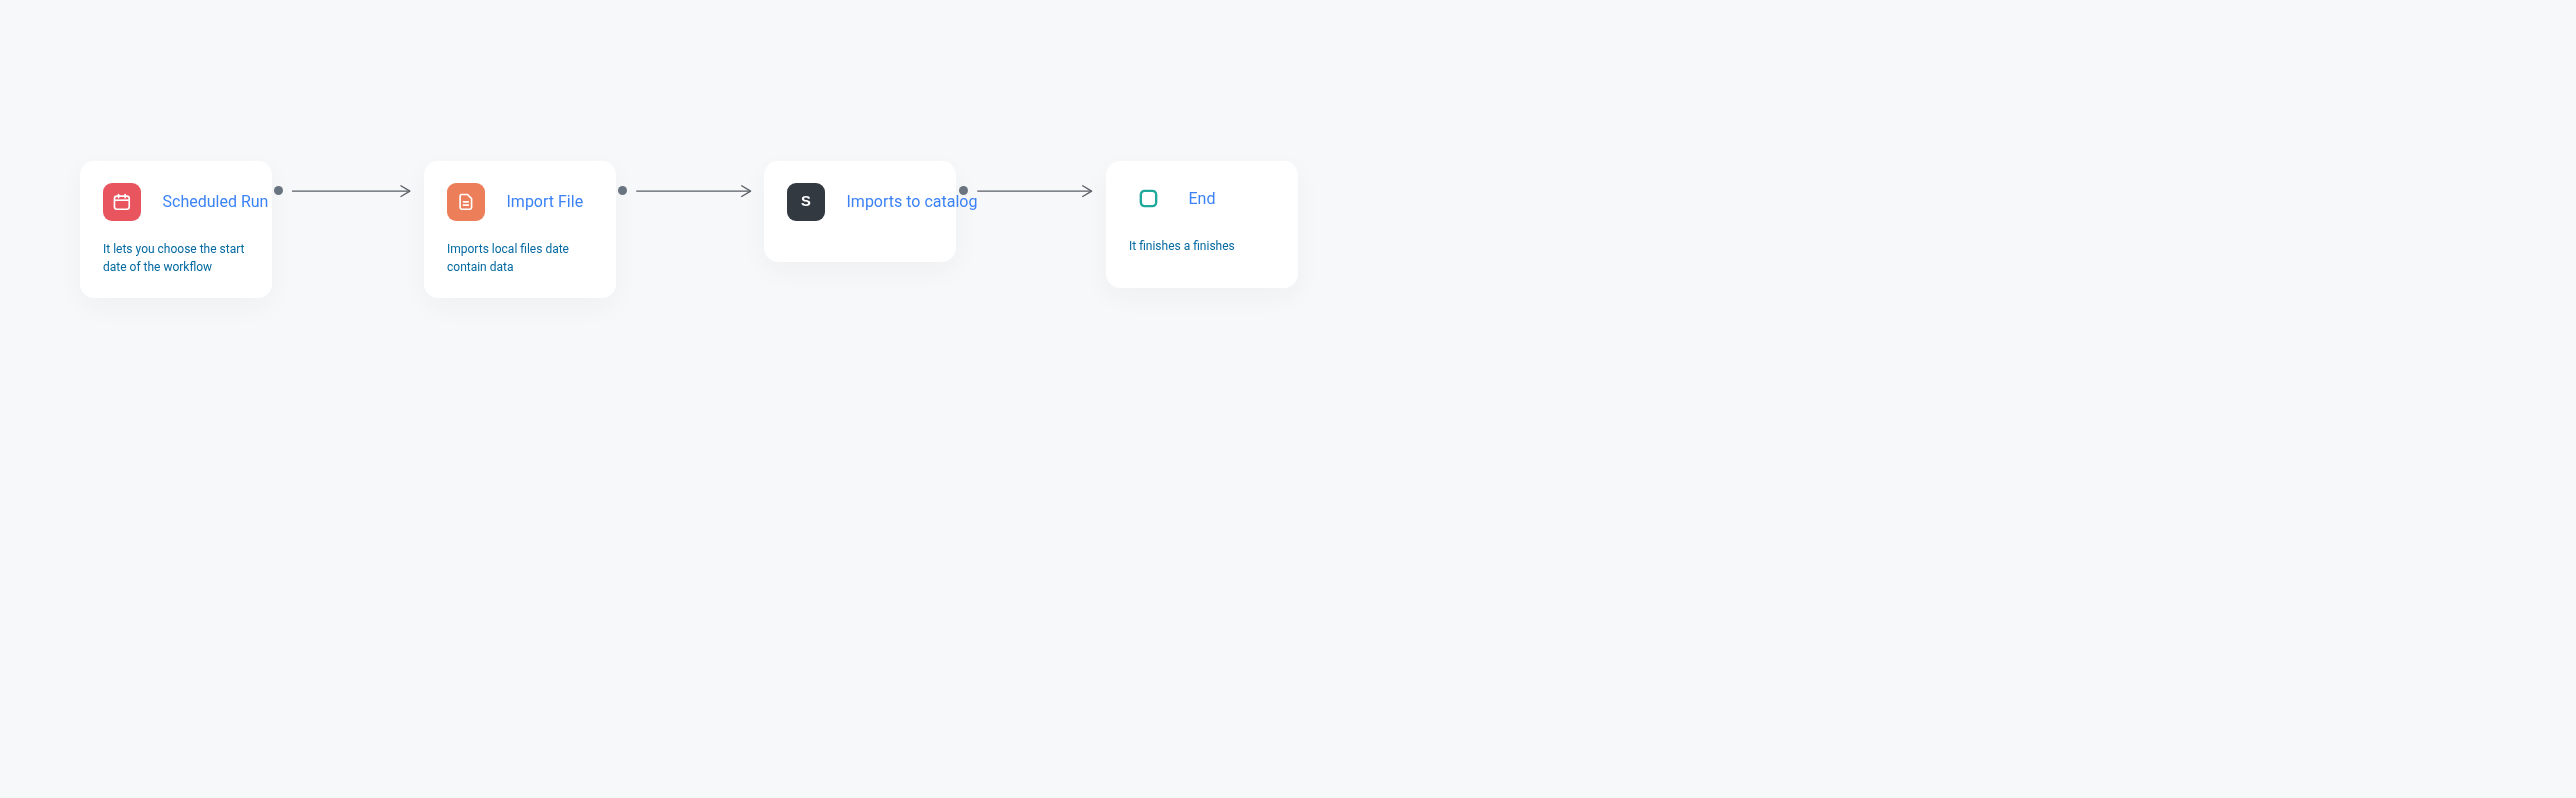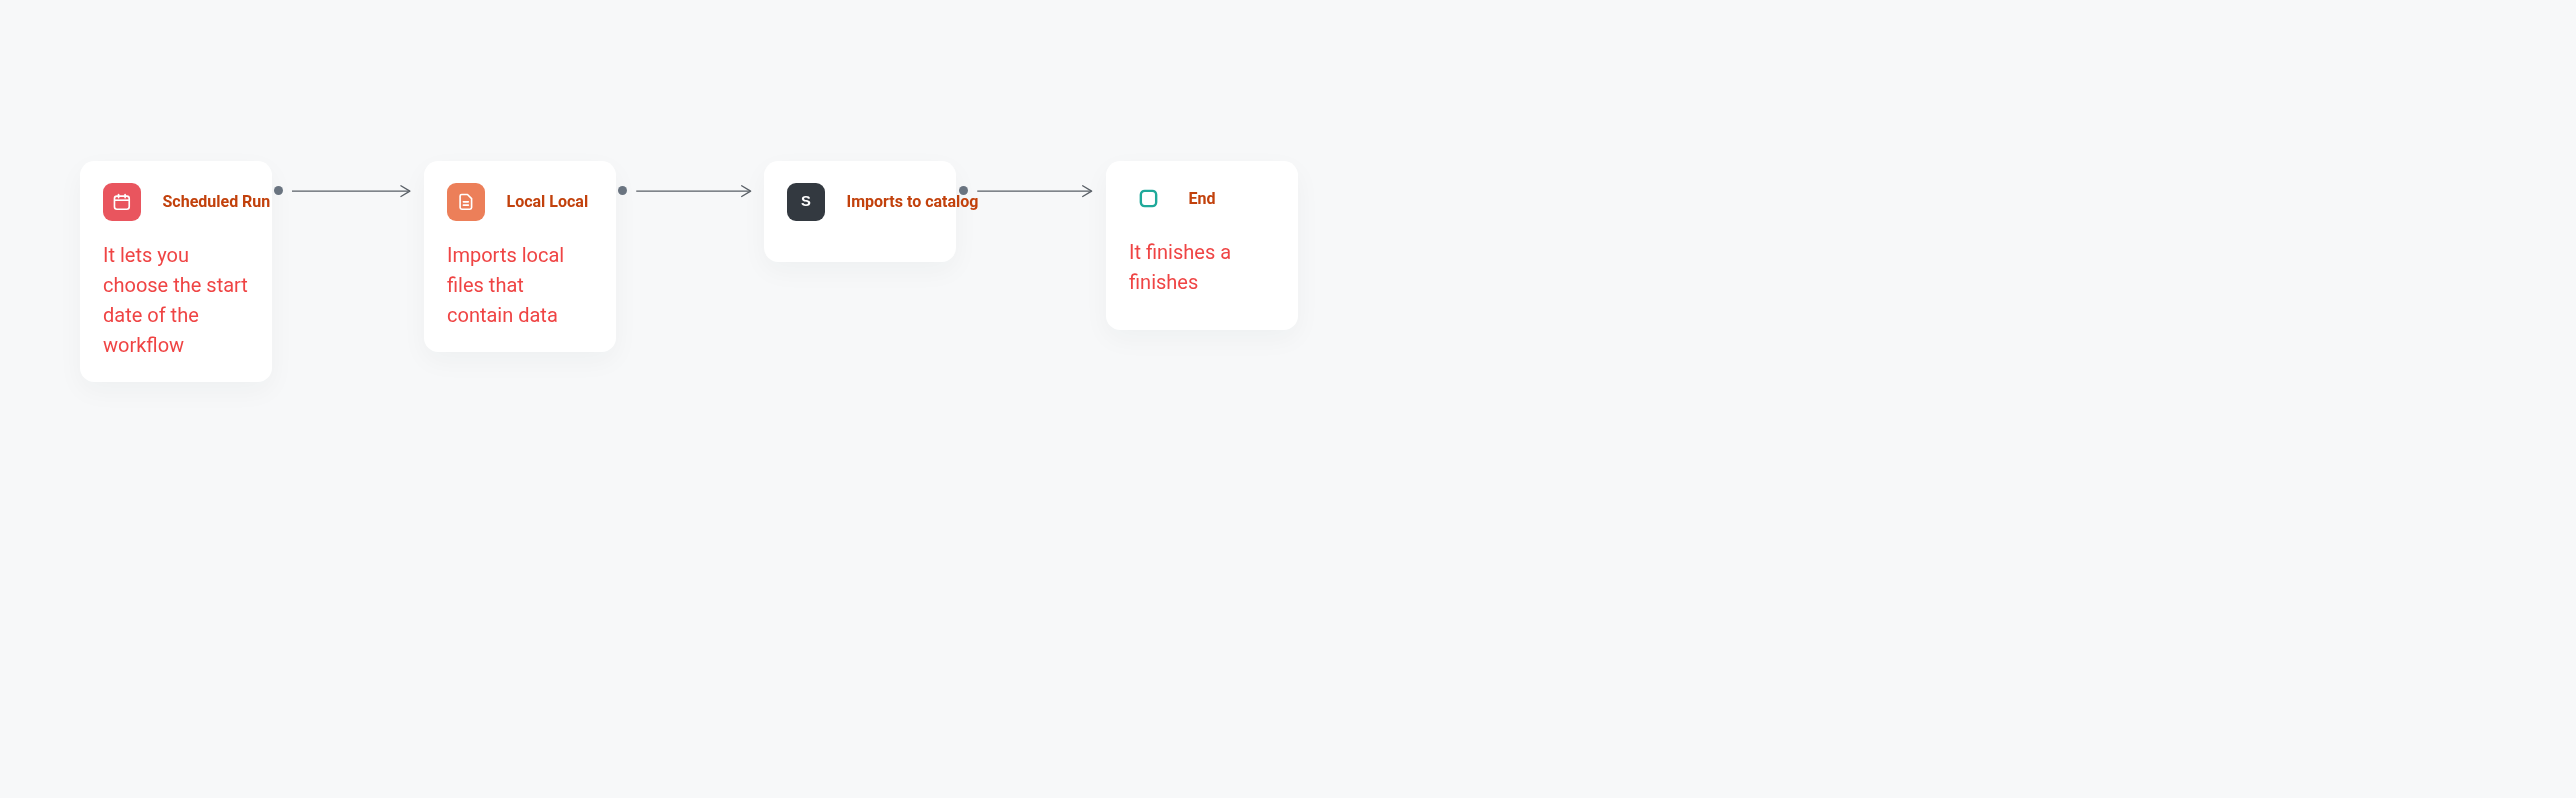--- a/index.html
+++ b/index.html
@@ -36,29 +36,29 @@
     width: 38px;
     height: 38px;
     border-radius: 9px;
     display: flex;
     align-items: center;
     justify-content: center;
     flex-shrink: 0;
   }
   .node-title {
     font-size: 16px;
-    font-weight: 700;
-    color: #c2410c;
+    font-weight: 400;
+    color: #3b82f6;
     white-space: nowrap;
     text-align: center;
   }
   .node-desc {
-    font-size: 20px;
+    font-size: 12px;
     font-weight: 400;
-    color: #ef4444;
+    color: #0369a1;
     line-height: 1.5;
   }
   .port {
     position: absolute;
     width: 9px;
     height: 9px;
     background: #6a7480;
     border-radius: 50%;
   }
   .connector {
@@ -112,23 +112,23 @@
 
   <div class="node node2">
     <div class="node-header">
       <div class="node-icon icon-orange">
         <svg width="19.7" height="19.7" viewBox="0 0 24 24" fill="none">
           <path d="M7 3 H14 L19 8 V19 A2 2 0 0 1 17 21 H7 A2 2 0 0 1 5 19 V5 A2 2 0 0 1 7 3 Z" stroke="#ffffff" stroke-width="2" stroke-linejoin="round"></path>
           <line x1="9" y1="12" x2="15" y2="12" stroke="#ffffff" stroke-width="2" stroke-linecap="round"></line>
           <line x1="9" y1="16" x2="15" y2="16" stroke="#ffffff" stroke-width="2" stroke-linecap="round"></line>
         </svg>
       </div>
-      <div class="node-title">Local Local</div>
+      <div class="node-title">Import File</div>
     </div>
-    <div class="node-desc">Imports local files that contain data</div>
+    <div class="node-desc">Imports local files date contain data</div>
   </div>
   <div class="port port2"></div>
 
   <svg class="connector" style="left:636px; top:184px; width:122px; height:14.3px;" viewBox="0 0 136 16">
     <line x1="0" y1="8" x2="126" y2="8"></line>
     <polyline points="118,2 128,8 118,14" stroke-linecap="round" stroke-linejoin="round"></polyline>
   </svg>
 
   <div class="node node3">
     <div class="node-header">

